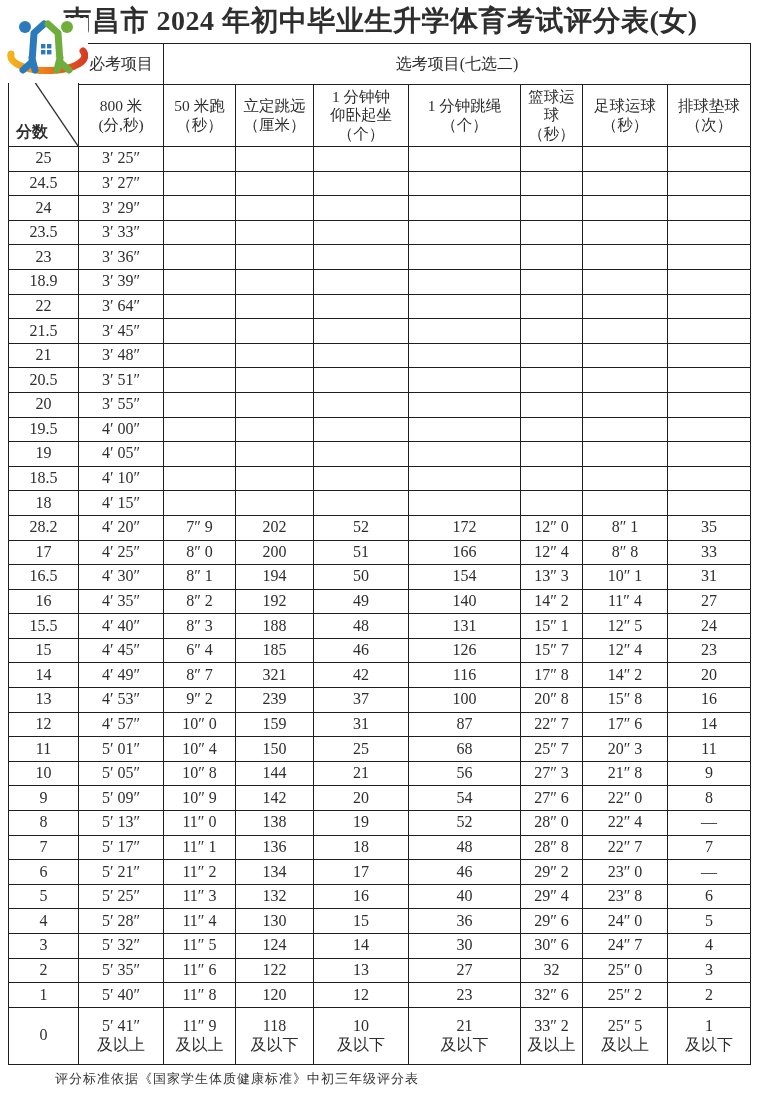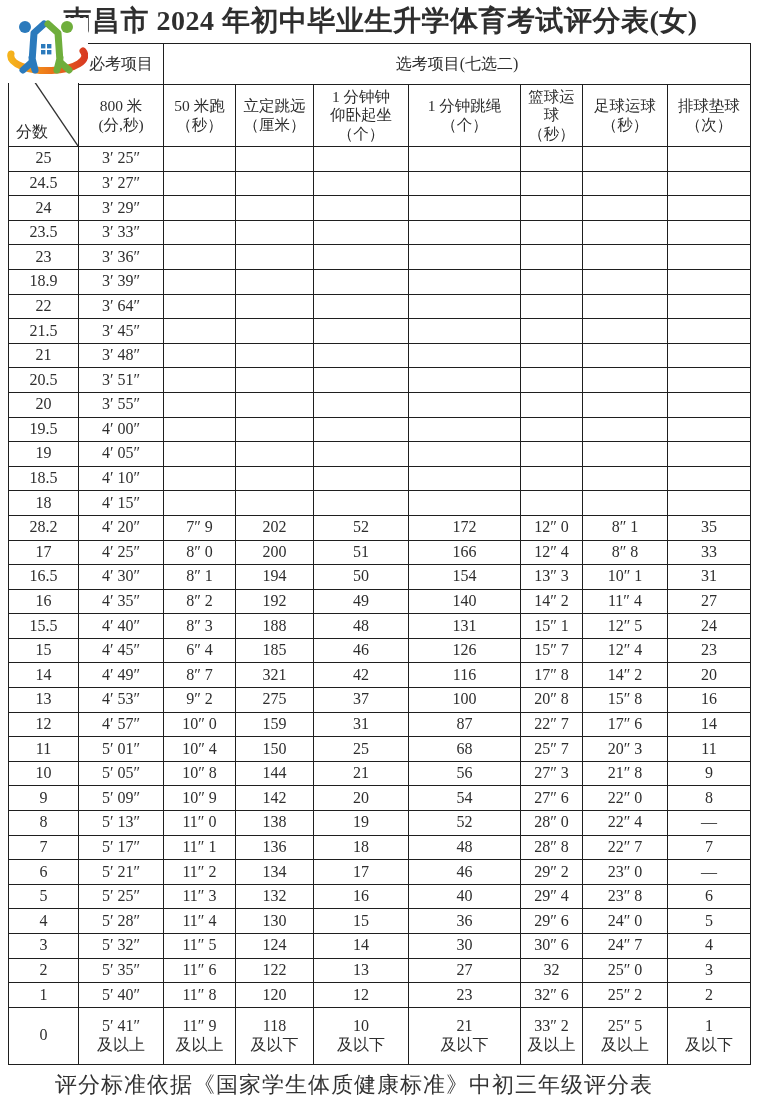--- a/index.html
+++ b/index.html
@@ -27,26 +27,26 @@
   td {
     border:1px solid #1f1f1f; text-align:center; vertical-align:middle;
     padding:0; white-space:pre-line; line-height:1.18;
     overflow:hidden;
   }
   .hrow1 td { height:40px; font-size:16px; }
   .hrow2 td { height:61px; font-size:15.5px; }
   .corner { position:relative; }
   .diag { position:absolute; left:0; top:0; width:100%; height:100%; }
   .diag line { stroke:#333; stroke-width:1.3; }
-  .corner-label { position:absolute; left:7px; bottom:4px; font-size:16px; }
+  .corner-label { position:absolute; left:7px; bottom:4px; font-size:16px;font-weight:bold; }
   .data-row td { height:23.6px; font-size:16px; }
   .tall-row td { height:56px; }
   .footnote {
     position:absolute; left:55px; top:1070px;
-    font-size:22px; color:#333; letter-spacing:1px; z-index:1;
+    font-size:13px; color:#333; letter-spacing:1px; z-index:1;
   }
 </style>
 </head>
 <body>
 
 <div class="page">
 
   <div class="title">南昌市 2024 年初中毕业生升学体育考试评分表(女)</div>
 
   <div class="logo">
@@ -358,21 +358,21 @@
           <td>42</td>
           <td>116</td>
           <td>17″ 8</td>
           <td>14″ 2</td>
           <td>20</td>
         </tr>
         <tr class="data-row">
           <td>13</td>
           <td>4′ 53″</td>
           <td>9″ 2</td>
-          <td>275</td>
+          <td>239</td>
           <td>37</td>
           <td>100</td>
           <td>20″ 8</td>
           <td>15″ 8</td>
           <td>16</td>
         </tr>
         <tr class="data-row">
           <td>12</td>
           <td>4′ 57″</td>
           <td>10″ 0</td>

